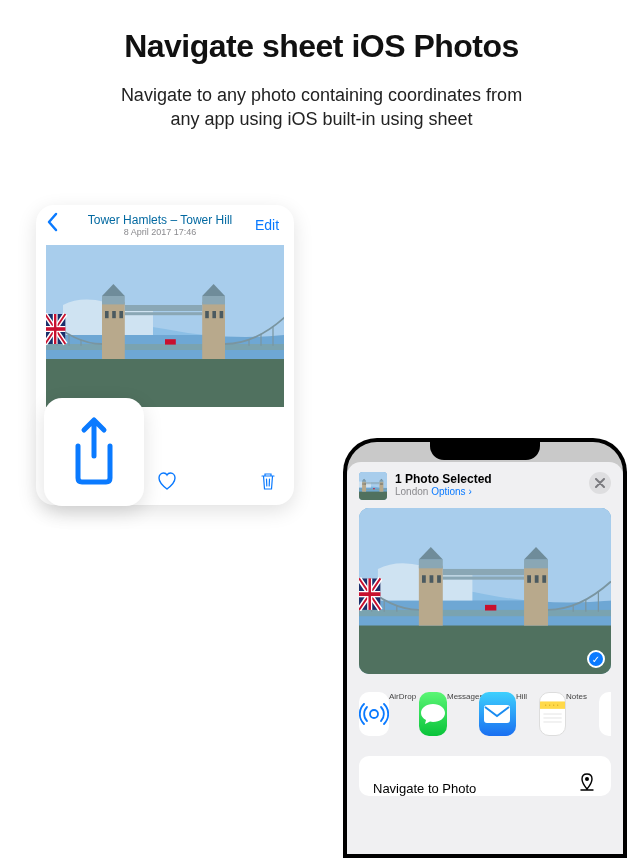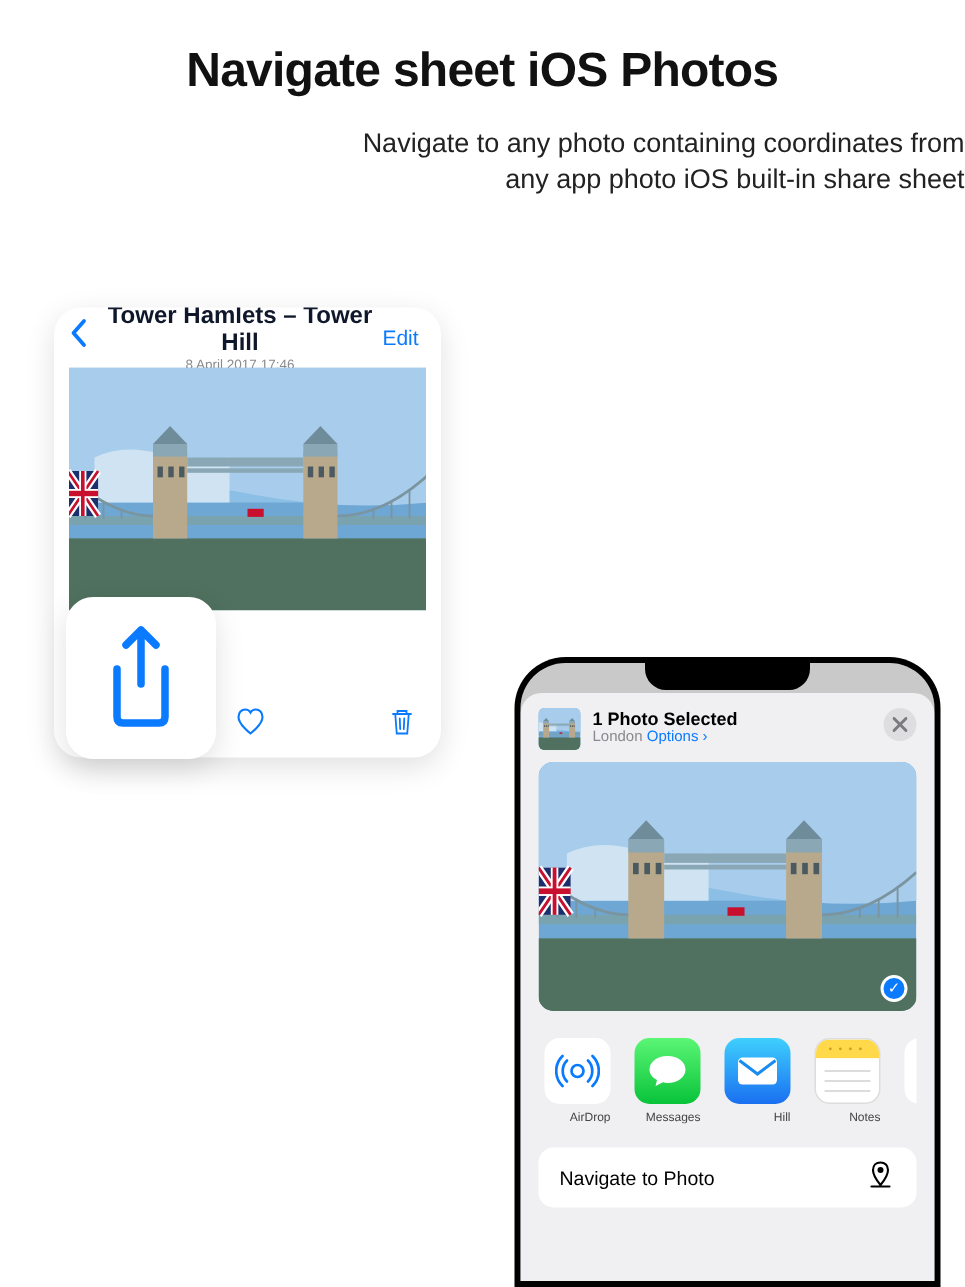--- a/index.html
+++ b/index.html
@@ -13,21 +13,21 @@
 }
 .heading {
   text-align: center;
   font-size: 32px;
   font-weight: 800;
   margin-top: 28px;
   letter-spacing: -0.5px;
   color: #111;
 }
 .subheading {
-  text-align: right;
+  text-align: center;
   font-size: 18px;
   font-weight: 400;
   color: #222;
   margin-top: 18px;
   line-height: 1.35;
 }
 
 
 .card-left {
   position: absolute;
@@ -46,21 +46,21 @@
   align-items: center;
   justify-content: space-between;
   padding: 0 10px;
 }
 .cl-back {
   color: #0a7aff;
   font-size: 22px;
   width: 24px;
 }
 .cl-titlebox { text-align: center; flex: 1; }
-.cl-title { font-size: 16px; font-weight: 700; color: #0f172a; }
+.cl-title { font-size: 12px; font-weight: 400; color: #0369a1; }
 .cl-subtitle { font-size: 9px; color: #8a8a8e; }
 .cl-edit { color: #0a7aff; font-size: 14px; width: 34px; text-align: center; }
 
 .cl-photo {
   width: 238px;
   height: 162px;
   margin: 0 10px;
   position: relative;
   overflow: hidden;
 }
@@ -172,54 +172,54 @@
   display: flex; align-items: center; justify-content: center;
 }
 .apps-row {
   display: flex;
   gap: 12px;
   overflow: hidden;
   margin-bottom: 16px;
 }
 .app {
   display: flex;
-  flex-direction: column;
-  align-items: flex-end;
+  flex-direction: row;
+  align-items: flex-start;
   width: 48px;
   flex-shrink: 0;
 }
 .app-icon {
   width: 44px; height: 44px;
   border-radius: 10px;
   display: flex; align-items: center; justify-content: center;
   margin-bottom: 4px;
 }
 .app-label { font-size: 8px; color: #444; white-space: nowrap; }
 .action-row {
   background: #fff;
   border-radius: 10px;
   height: 40px;
   display: flex;
-  align-items: center;
+  align-items: flex-end;
   justify-content: space-between;
   padding: 0 14px;
 }
 .action-label { font-size: 13px; color: #000; }
 .action-icon { font-size: 16px; }
 
 
 .bridge-scene { width: 100%; height: 100%; display: block; }
 </style>
 </head>
 <body>
 
 <h1 class="heading">Navigate sheet iOS Photos</h1>
 <p class="subheading">
   <span>Navigate to any photo containing coordinates from</span><br>
-  <span>any app photo iOS built-in share sheet</span>
+  <span>any app using iOS built-in using sheet</span>
 </p>
 
 <svg width="0" height="0" style="position:absolute">
   <defs>
     <g id="bridge">
       <rect width="400" height="270" fill="#6ea7d4"></rect>
       <rect y="0" width="400" height="150" fill="#8cbfe6"></rect>
       <path d="M0 155 Q100 120 200 140 T400 150 L400 0 L0 0 Z" fill="#a8cdec"></path>
       <path d="M30 100 Q60 85 100 95 T180 100 L180 150 L30 150 Z" fill="#cfe3f2"></path>
 

